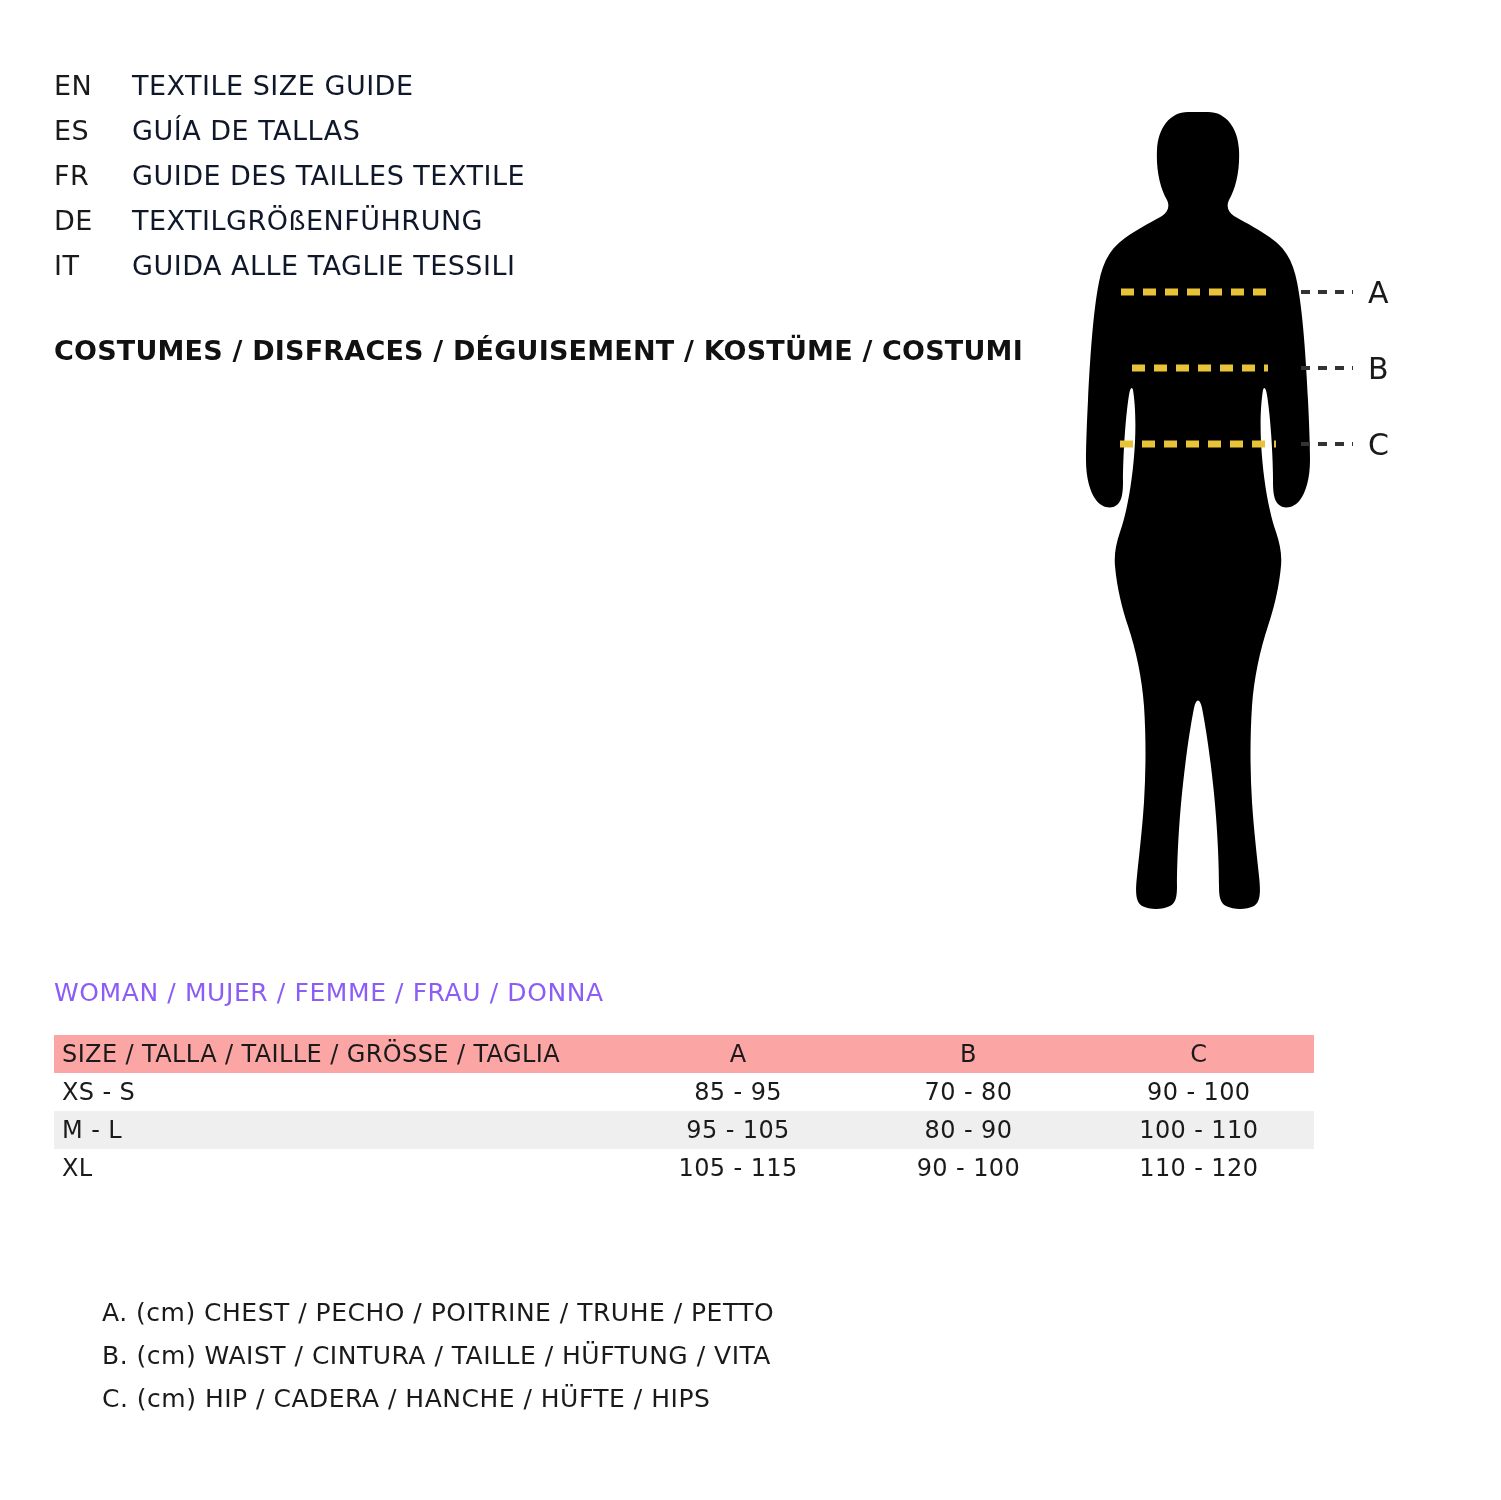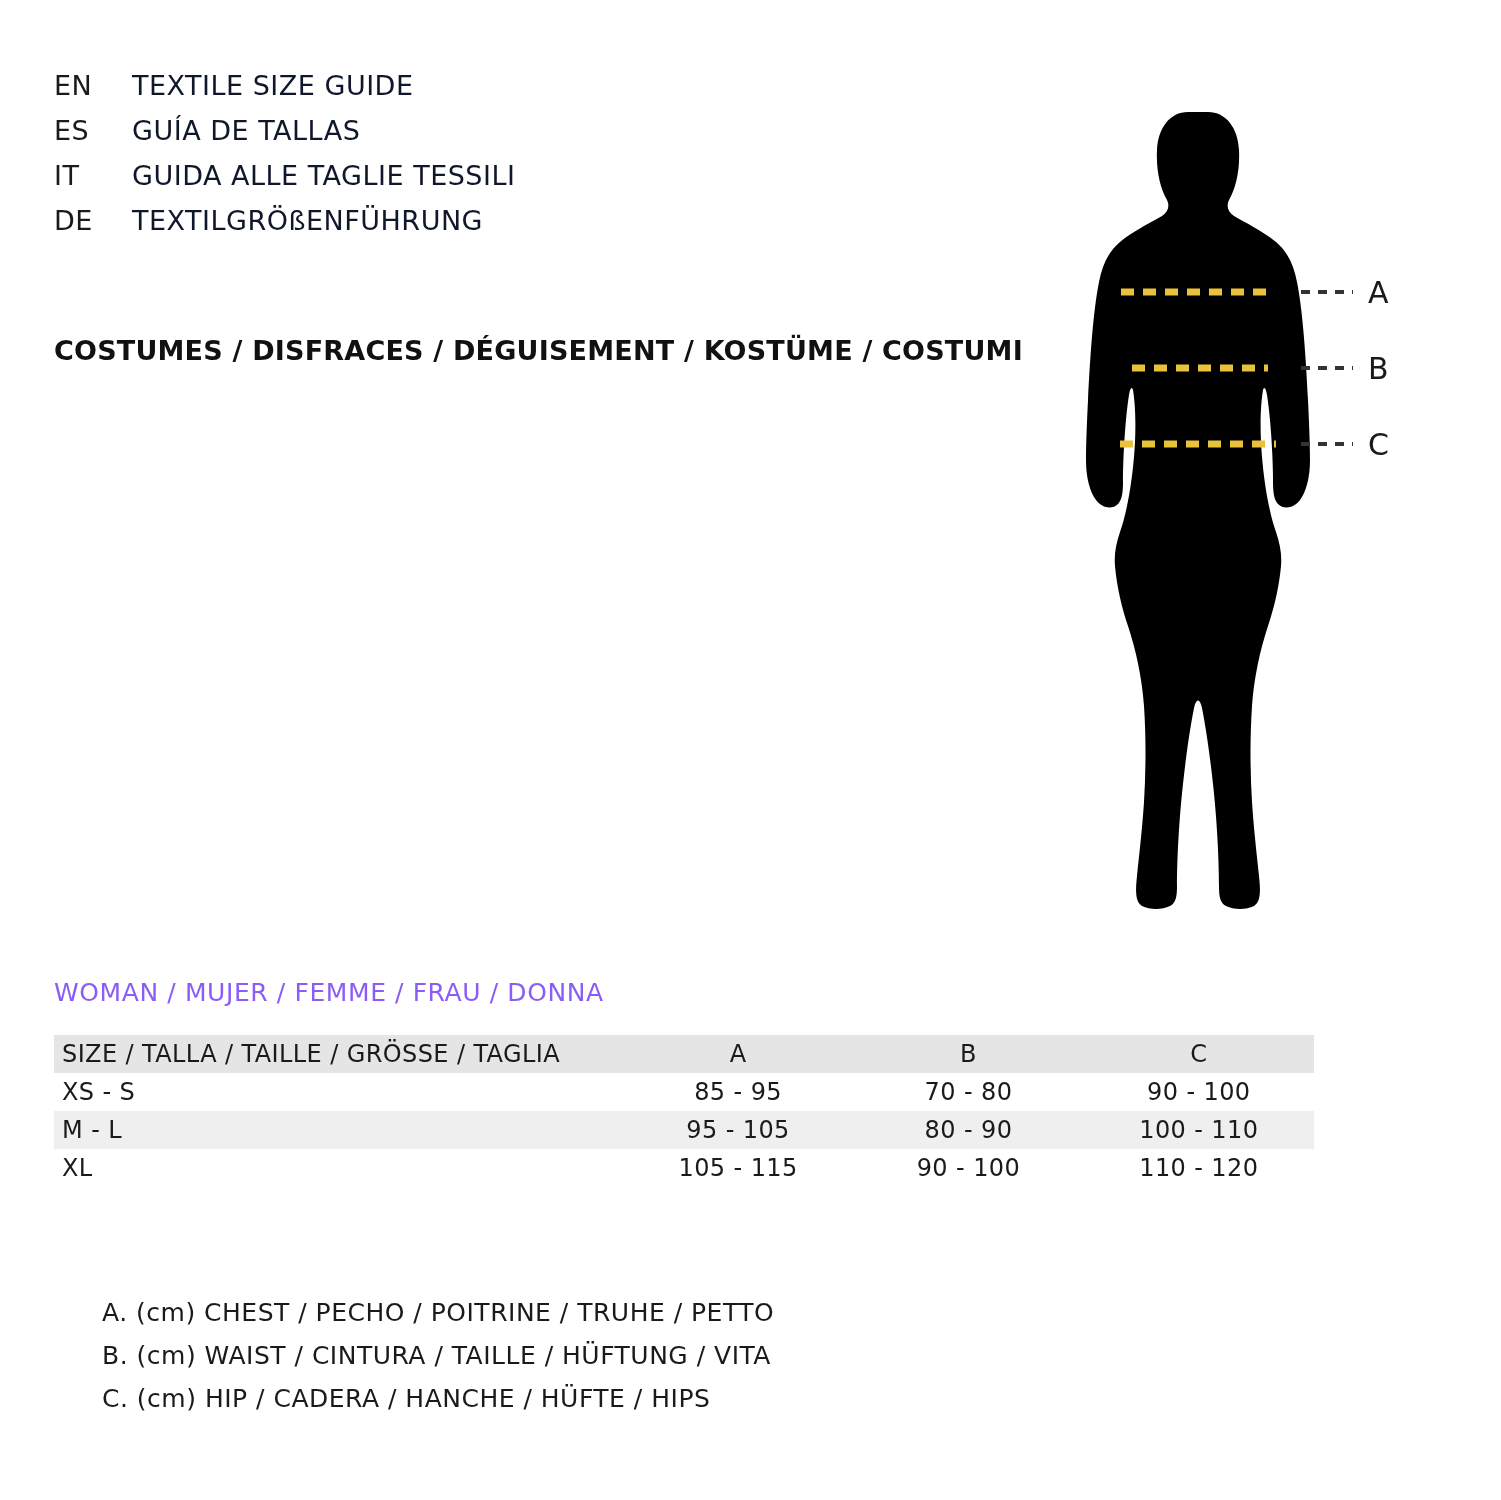--- a/index.html
+++ b/index.html
@@ -87,21 +87,21 @@
     color: #1a1a1a;
   }
   table.size-table th,
   table.size-table td {
     padding: 0;
     height: 38px;
     font-weight: normal;
     letter-spacing: 0.4px;
   }
   table.size-table thead th {
-    background: #e5e5e5;
+    background: #fca5a5;
   }
   table.size-table .col-size {
     text-align: left;
     padding-left: 8px;
     width: 560px;
   }
   table.size-table .col-val {
     text-align: center;
     width: 230px;
   }
@@ -135,26 +135,30 @@
   <div class="lang-block">
     <div class="lang-row">
       <span class="lang-code">EN</span>
       <span class="lang-text">TEXTILE SIZE GUIDE</span>
     </div>
     <div class="lang-row">
       <span class="lang-code">ES</span>
       <span class="lang-text">GUÍA DE TALLAS</span>
     </div>
     <div class="lang-row">
+      <span class="lang-code">FR</span>
+      <span class="lang-text">GUIDE DES TAILLES TEXTILE</span>
+    </div>
+    <div class="lang-row">
+      <span class="lang-code">DE</span>
+      <span class="lang-text">TEXTILGRÖßENFÜHRUNG</span>
+    </div>
+    <div class="lang-row">
       <span class="lang-code">IT</span>
       <span class="lang-text">GUIDA ALLE TAGLIE TESSILI</span>
-    </div>
-    <div class="lang-row">
-      <span class="lang-code">DE</span>
-      <span class="lang-text">TEXTILGRÖßENFÜHRUNG</span>
     </div>
   </div>
 
   <div class="costumes-line">COSTUMES / DISFRACES / DÉGUISEMENT / KOSTÜME / COSTUMI</div>
 
   <div class="figure-wrap">
     <svg width="450" height="880" viewBox="0 0 450 880" xmlns="http://www.w3.org/2000/svg">
       <g>
         <path fill="#000000" d="
           M168,52

